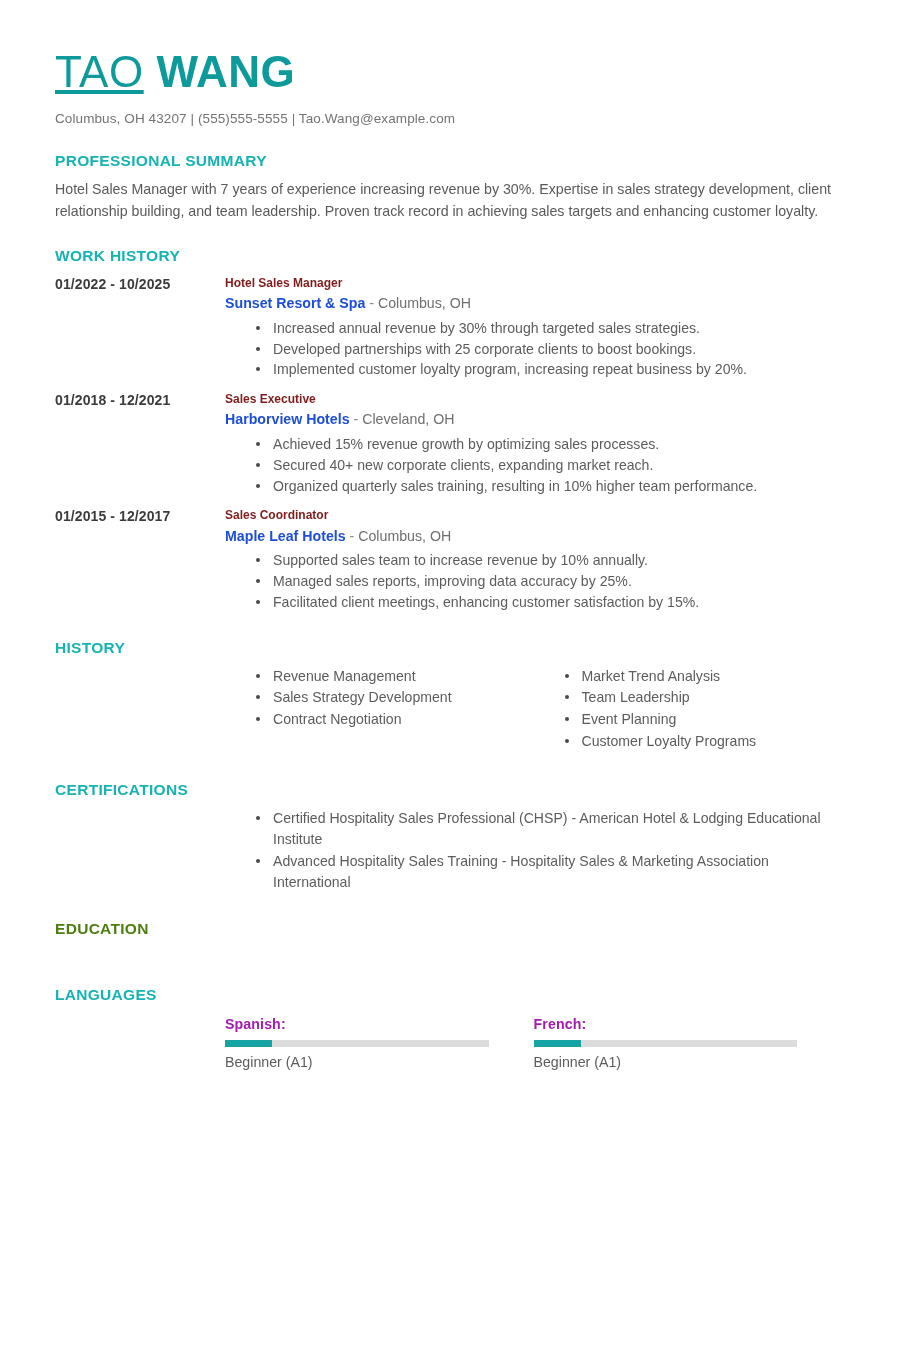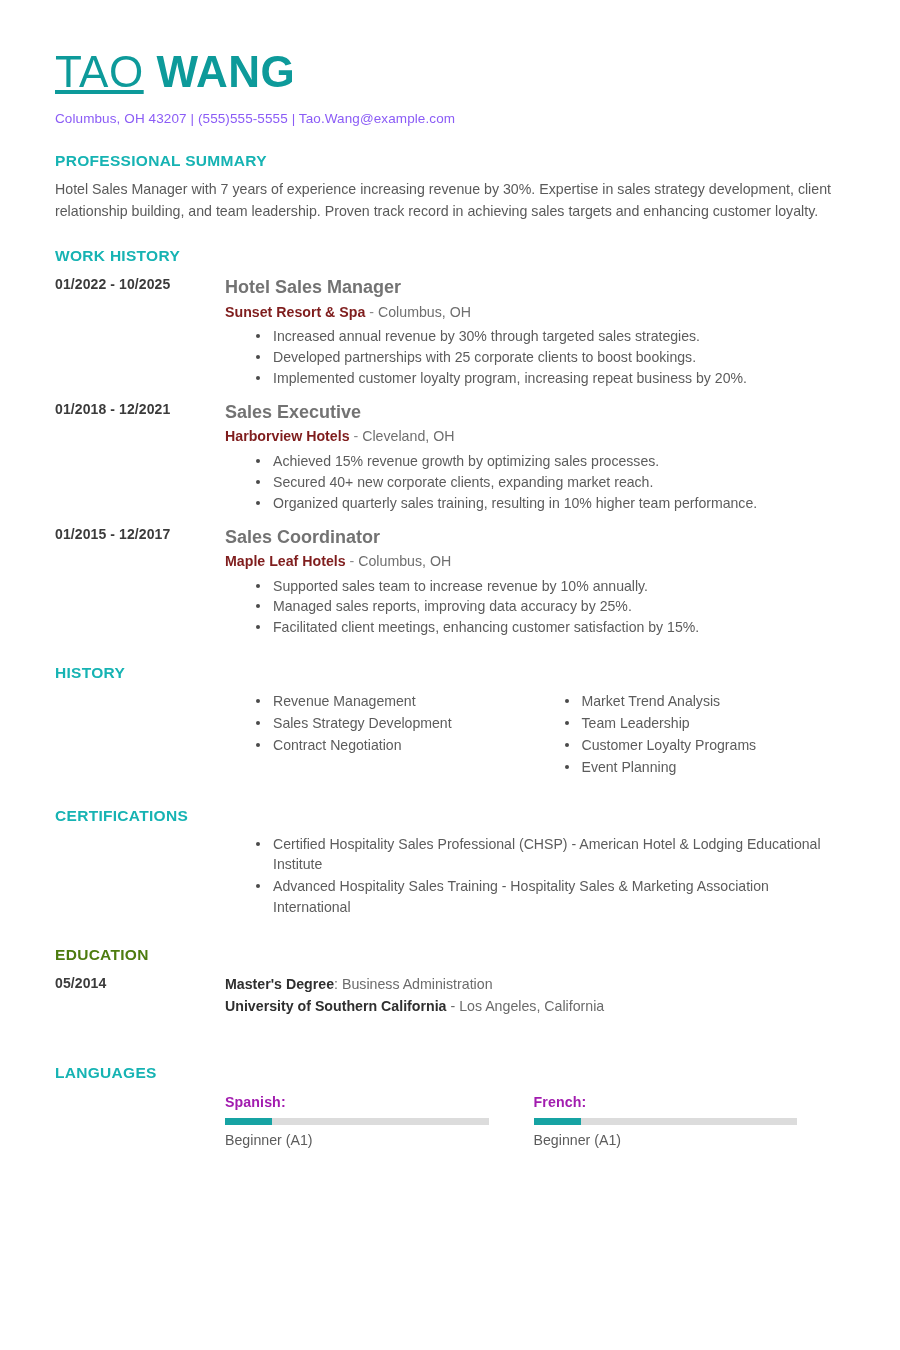--- a/index.html
+++ b/index.html
@@ -35,21 +35,21 @@
     font-weight: 300;
     color: #0d9a9a;
   }
   .name .last {
     font-weight: 700;
     color: #0d9a9a;
     text-align: center;
   }
   .contact {
     font-size: 13.5px;
-    color: #8b5cf6;
+    color: #737373;
     margin-top: 17px;
     letter-spacing: 0.1px;
     white-space: nowrap;
   }
 
   
   .sec-head {
     font-size: 15.5px;
     font-weight: 700;
     color: #16b3b3;
@@ -87,34 +87,34 @@
     color: #3b3b3b;
     padding-top: 1px;
     letter-spacing: 0.1px;
     white-space: nowrap;
   }
   .entry .col-body {
     flex: 1 1 auto;
     min-width: 0;
   }
   .job-title {
-    font-size: 18px;
-    font-weight: 700;
-    color: #737373;
+    font-size: 12px;
+    font-weight: 700;
+    color: #7f1d1d;
     line-height: 1.42;
   }
   .job-company-line {
     font-size: 14.2px;
     line-height: 1.45;
     color: #6b6b6b;
     margin-top: 1px;
   }
   .job-company-line .company {
     font-weight: 700;
-    color: #7f1d1d;
+    color: #1d4ed8;
   }
   .job-company-line .sep { color: #8a8a8a; }
   .job-company-line .loc { color: #6f6f6f; }
 
   
   ul.bullets {
     list-style: none;
     margin: 4px 0 0 0;
     padding: 0 0 0 31px;
   }
@@ -283,47 +283,36 @@
       <ul class="bullets">
         <li>Revenue Management</li>
         <li>Sales Strategy Development</li>
         <li>Contract Negotiation</li>
       </ul>
     </div>
     <div class="skills-col">
       <ul class="bullets">
         <li>Market Trend Analysis</li>
         <li>Team Leadership</li>
+        <li>Event Planning</li>
         <li>Customer Loyalty Programs</li>
-        <li>Event Planning</li>
       </ul>
     </div>
   </div>
 
   <h2 class="sec-head sec-cert" style="color: rgb(22, 179, 179);">CERTIFICATIONS</h2>
   <div class="cert-wrap">
     <ul class="bullets">
       <li>Certified Hospitality Sales Professional (CHSP) - American Hotel &amp; Lodging Educational Institute</li>
       <li>Advanced Hospitality Sales Training - Hospitality Sales &amp; Marketing Association International</li>
     </ul>
   </div>
 
   <h2 class="sec-head sec-edu" style="color: #4d7c0f;">EDUCATION</h2>
 
-  <div class="entry first-entry">
-    <div class="col-date">05/2014</div>
-    <div class="col-body">
-      <div class="edu-degree">
-        <span class="deg-label">Master's Degree</span><span>: Business Administration</span>
-      </div>
-      <div class="edu-school">
-        <span class="school">University of Southern California</span><span class="sep"> - </span><span class="loc">Los Angeles, California</span>
-      </div>
-    </div>
-  </div>
 
 
   <h2 class="sec-head sec-lang" style="color: rgb(22, 179, 179); margin-top: 48px;">LANGUAGES</h2>
   <div class="lang-wrap">
     <div class="lang-col">
       <div class="lang-name">Spanish:</div>
       <div class="lang-bar-track" style="background: rgb(220, 220, 220);">
         <div class="lang-bar-fill" style="width: 18%; background: rgb(22, 163, 163);"></div>
       </div>
       <div class="lang-level">Beginner (A1)</div>

